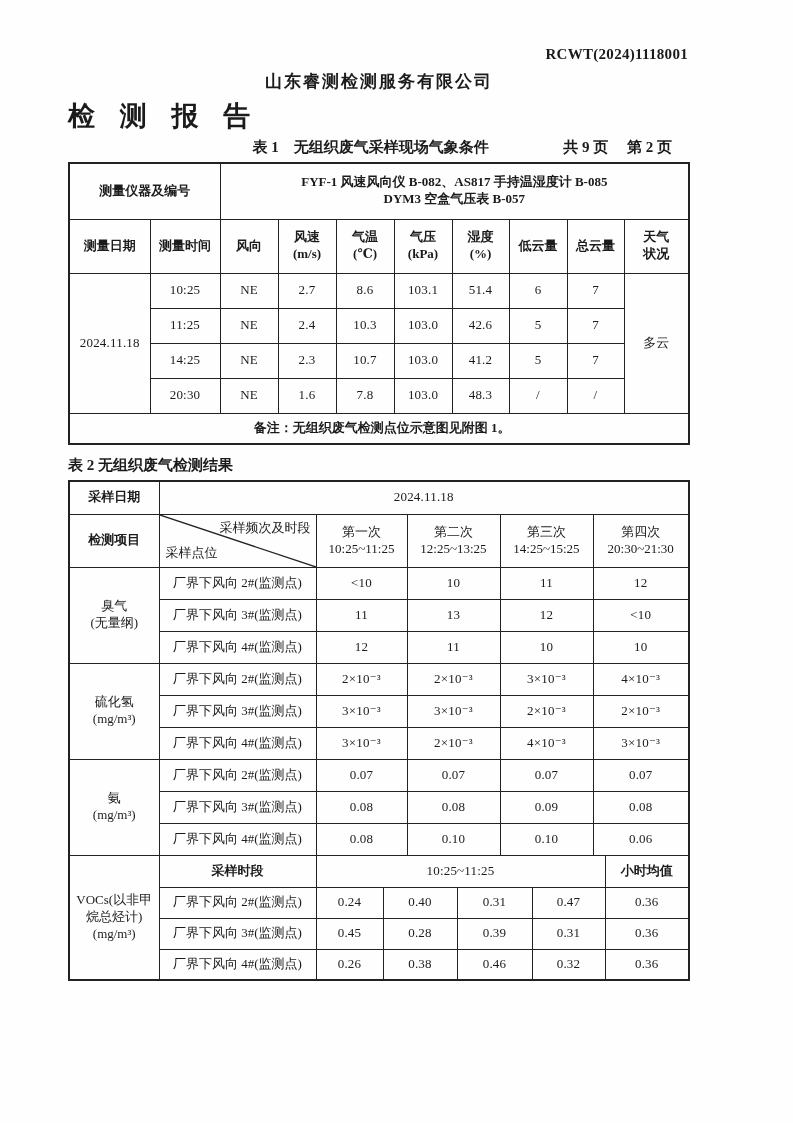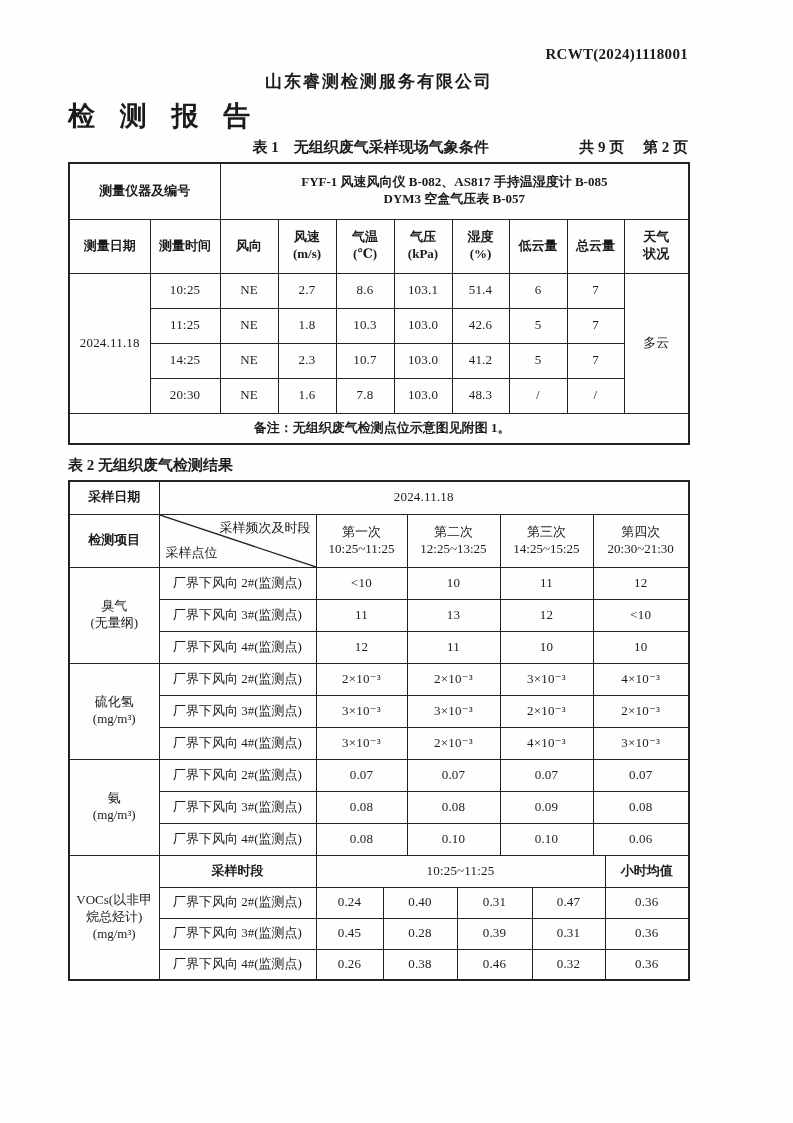--- a/index.html
+++ b/index.html
@@ -52,21 +52,21 @@
     font-size:15px;
     font-weight:bold;
   }
   .caption-row .t1caption{
     position:absolute;
     left:0;right:17px;
     text-align:center;
   }
   .caption-row .pageinfo{
     position:absolute;
-    right:2px;
+    right:18px;
     white-space:nowrap;
     font-family:Liberation Serif, serif;
   }
   table{
     border-collapse:collapse;
     table-layout:fixed;
     width:622px;
     font-size:13px;
   }
   table, td, th{
@@ -187,21 +187,21 @@
         <td class="num">8.6</td>
         <td class="num">103.1</td>
         <td class="num">51.4</td>
         <td class="num">6</td>
         <td class="num">7</td>
         <td rowspan="4">多云</td>
       </tr>
       <tr class="r-data1">
         <td class="num">11:25</td>
         <td>NE</td>
-        <td class="num">1.8</td>
+        <td class="num">2.4</td>
         <td class="num">10.3</td>
         <td class="num">103.0</td>
         <td class="num">42.6</td>
         <td class="num">5</td>
         <td class="num">7</td>
       </tr>
       <tr class="r-data1">
         <td class="num">14:25</td>
         <td>NE</td>
         <td class="num">2.3</td>

